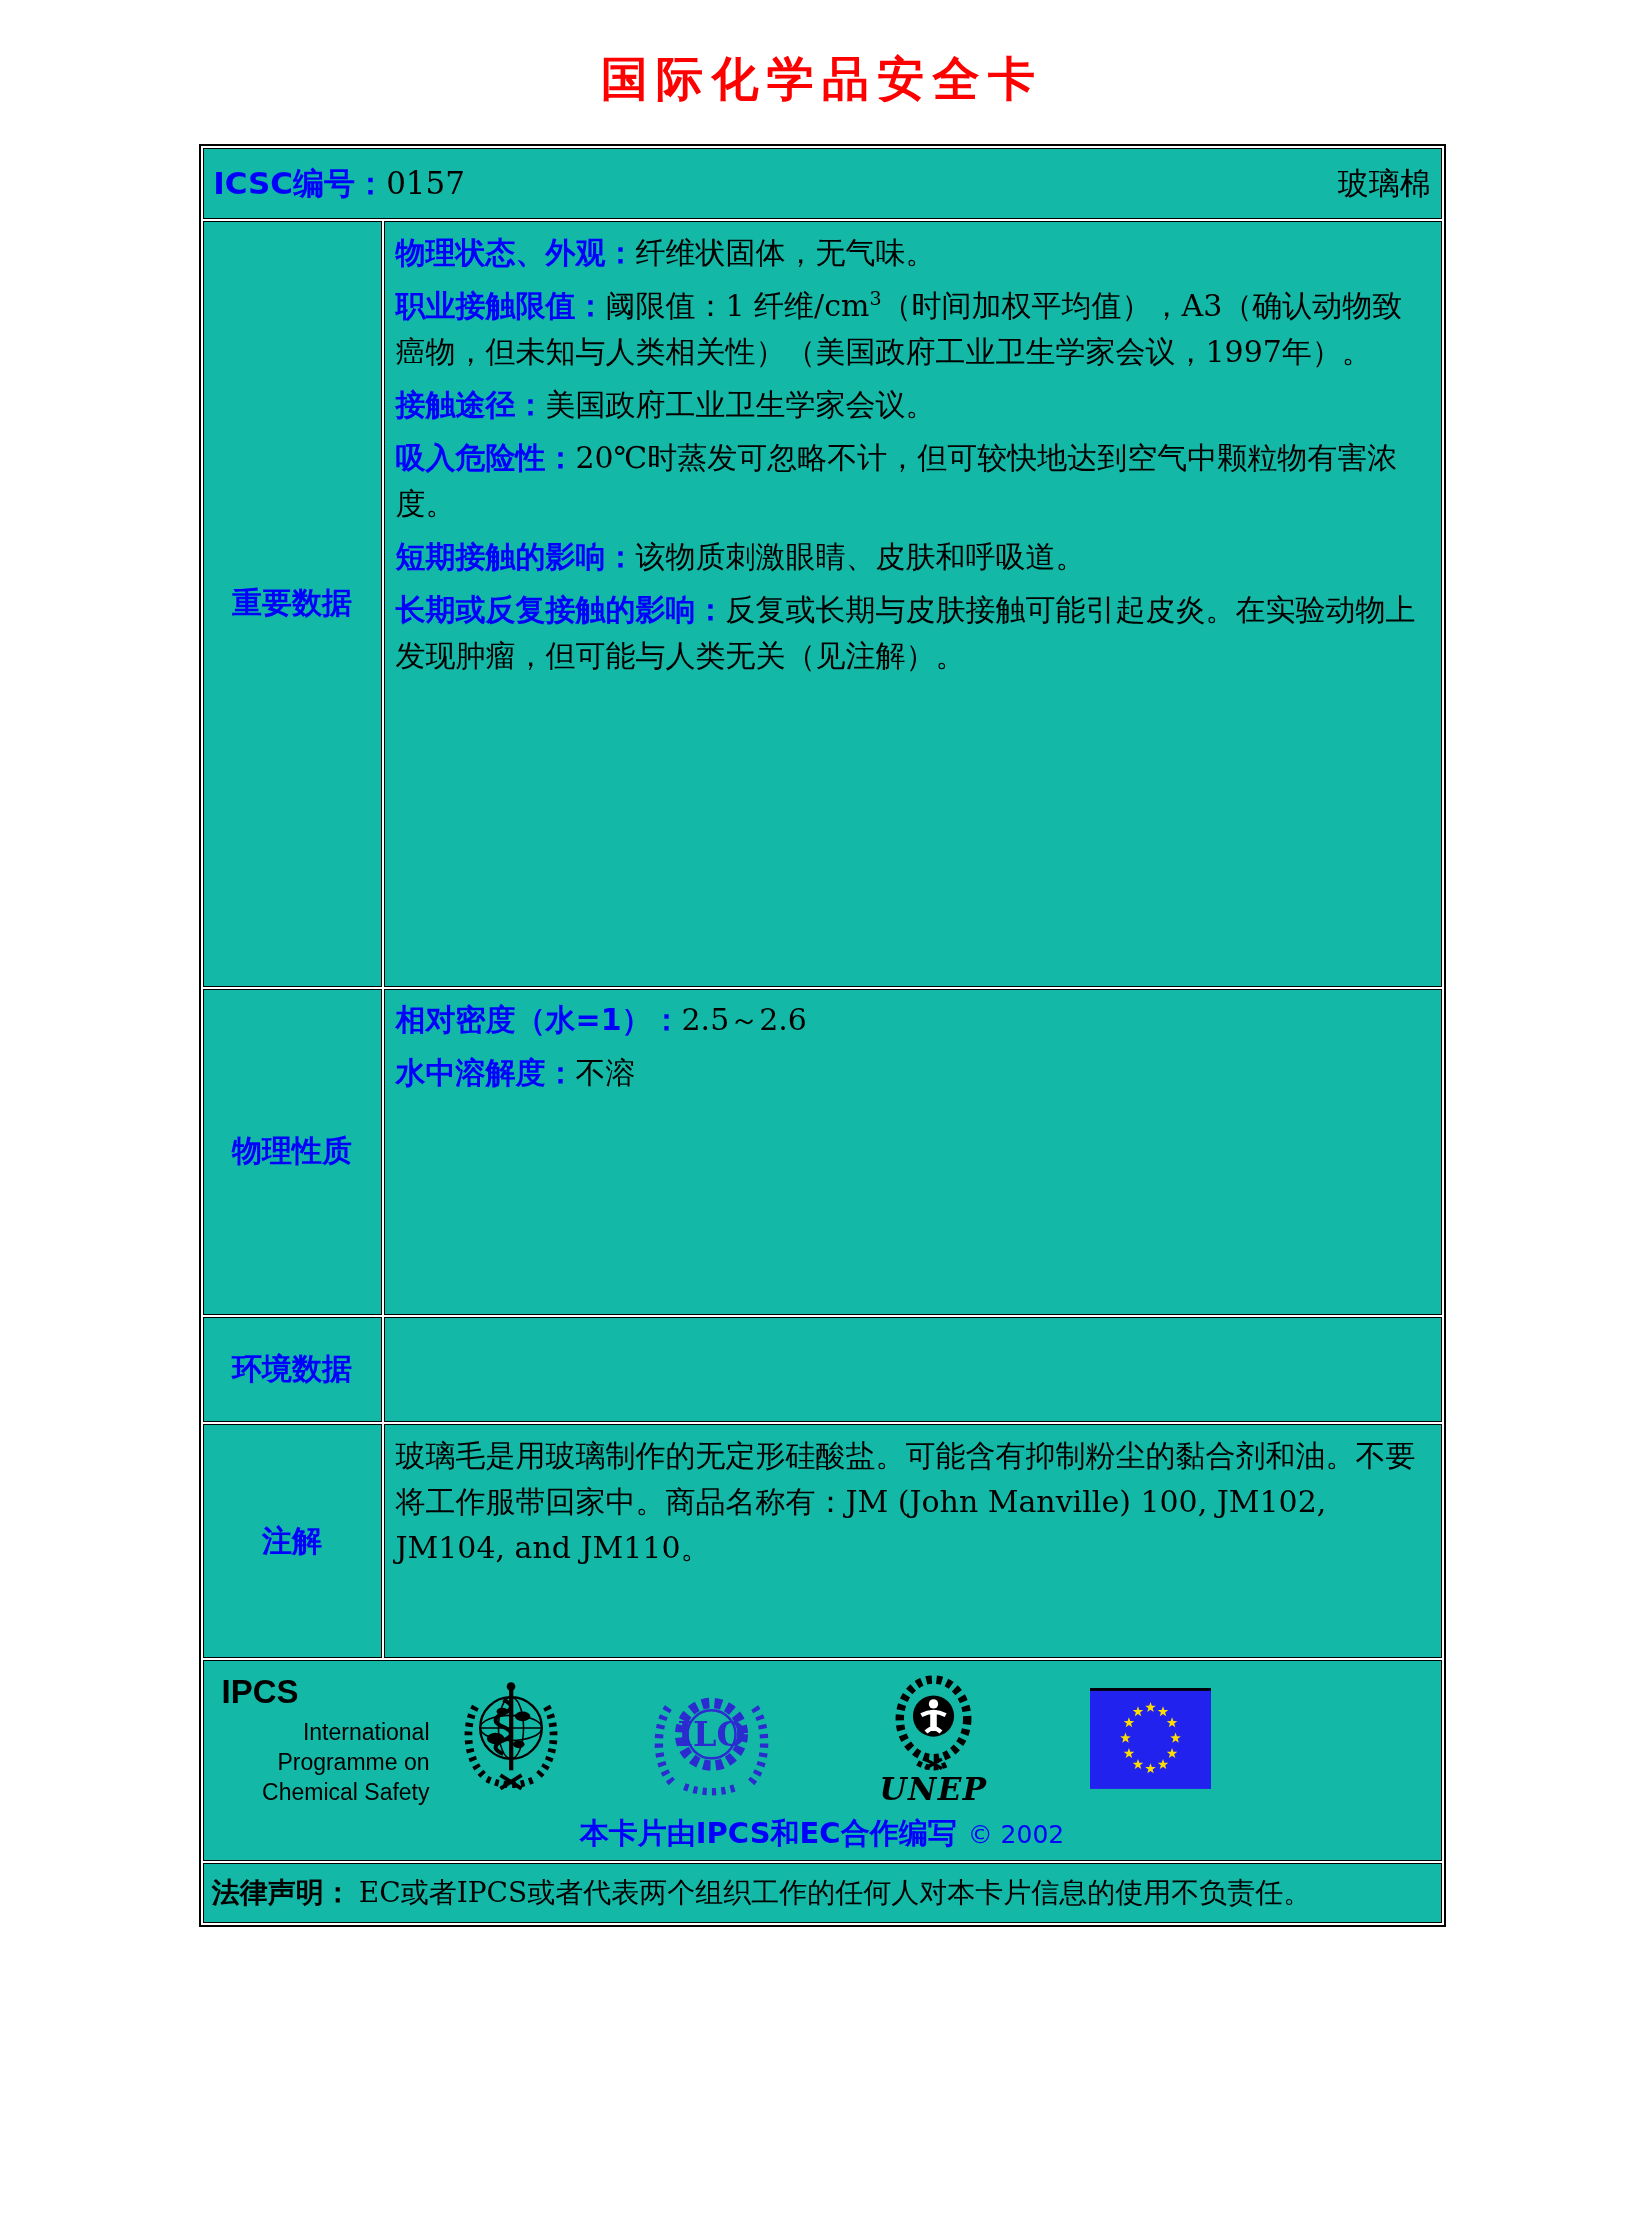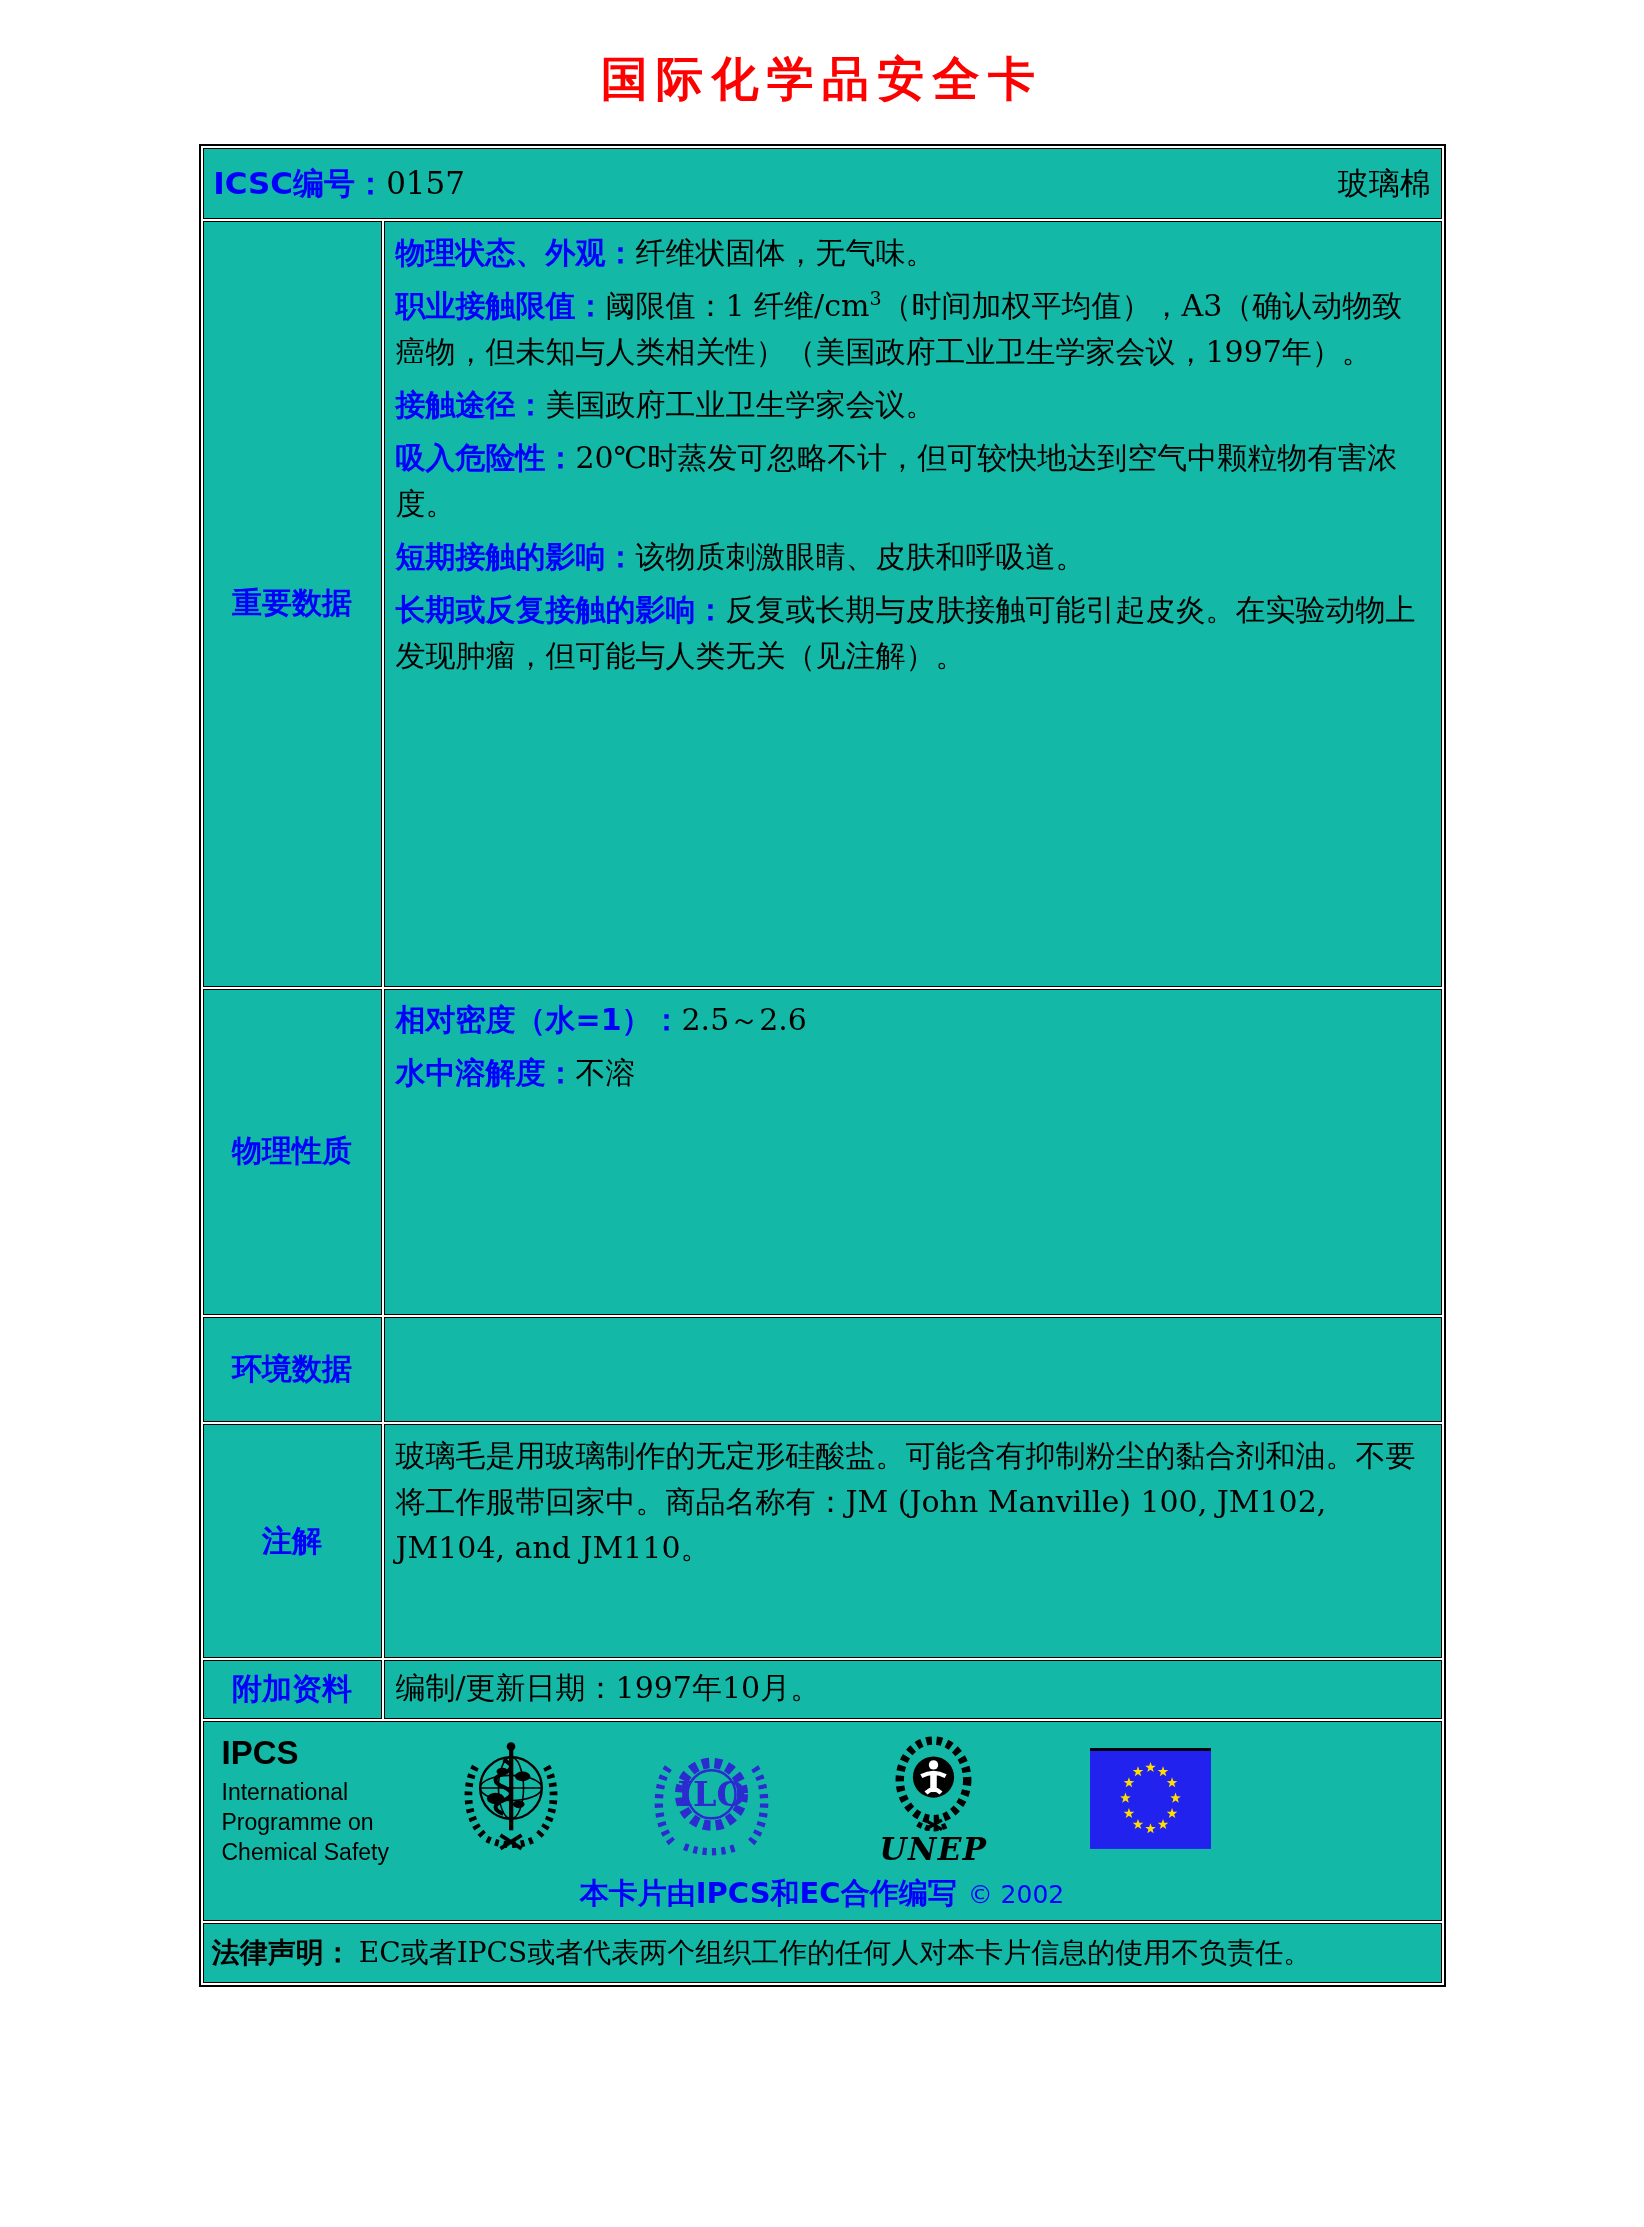--- a/index.html
+++ b/index.html
@@ -50,21 +50,21 @@
   tr.row-environ    td { height: 94px; }
   tr.row-notes      td { height: 222px; }
   tr.row-additional td { height: 44px; }
   tr.row-additional .content-cell { vertical-align: middle; padding-top: 0; padding-bottom: 0; }
 
   .logos-cell { height: 189px; padding: 5.6px 0 4.2px 0; }
   .logo-row { display: flex; align-items: center; height: 142px; }
   .ipcs-block { margin-left: 18px; width: 208px;
     font-family: "Liberation Sans", "DejaVu Sans", sans-serif; }
   .ipcs-acronym { font-size: 33px; font-weight: bold; margin-bottom: 5.6px; }
-  .ipcs-line { font-size: 23px; line-height: 30px; }
+  .ipcs-line { font-size: 23px; line-height: 30px; text-align: right; }
   .logo-who  { margin-left: 28px; }
   .logo-ilo  { margin-left: 89px; }
   .logo-unep { margin-left: 110px; display: flex; flex-direction: column; align-items: center; font-style: italic; }
   .unep-label { font-family: "DejaVu Serif", serif; font-weight: bold;
     font-size: 31px; letter-spacing: 1.4px; margin-top: -5.6px; }
   .logo-eu   { margin-left: 103px; }
   .caption { text-align: center; margin-top: 2.8px;
     color: #0000FF; font-family: "DejaVu Sans", "Liberation Sans", sans-serif;
     font-size: 29px; }
   .caption-main { font-weight: bold; }
@@ -118,26 +118,20 @@
     <td class="content-cell"></td>
   </tr>
 
   <tr class="row-notes">
     <td class="section-label-cell">注解</td>
     <td class="content-cell">
           <p><span>玻璃毛是用玻璃制作的无定形硅酸盐。可能含有抑制粉尘的黏合剂和油。不要将工作服带回家中。商品名称有：JM (John Manville) 100, JM102, JM104, and JM110。</span></p>
         </td>
   </tr>
 
-  <tr class="row-additional">
-    <td class="section-label-cell">附加资料</td>
-    <td class="content-cell">
-          <p><span>编制/更新日期：1997年10月。</span></p>
-        </td>
-  </tr>
 
   <tr>
     <td class="logos-cell" colspan="2">
       <div class="logo-row">
         <div class="ipcs-block">
           <div class="ipcs-acronym">IPCS</div>
           <div class="ipcs-line">International</div>
           <div class="ipcs-line">Programme on</div>
           <div class="ipcs-line">Chemical Safety</div>
         </div>

